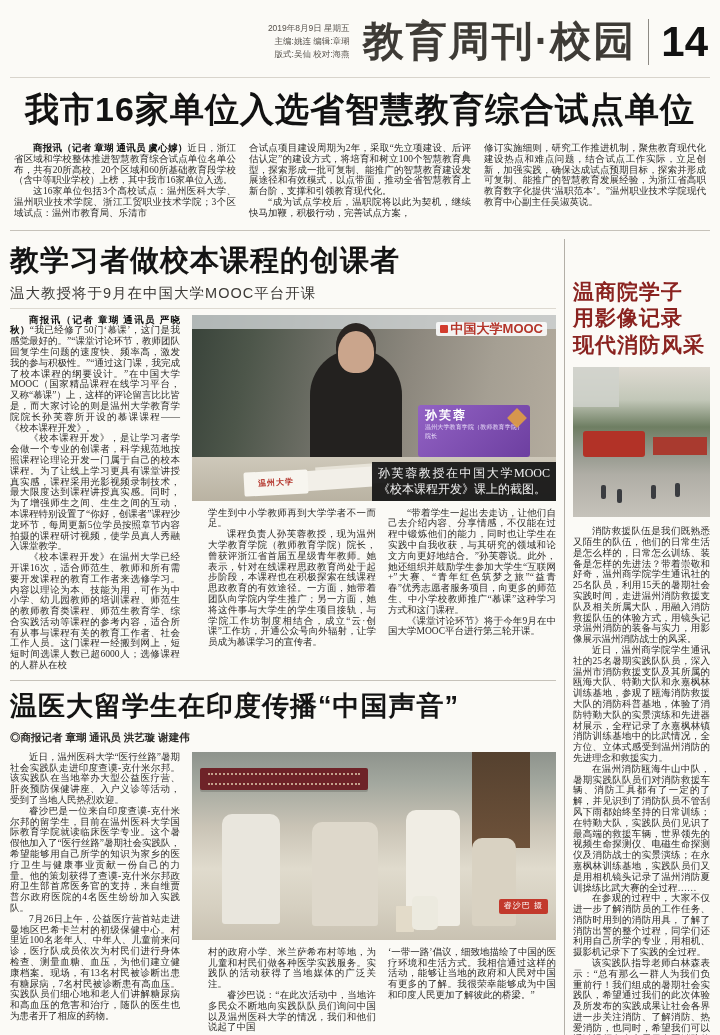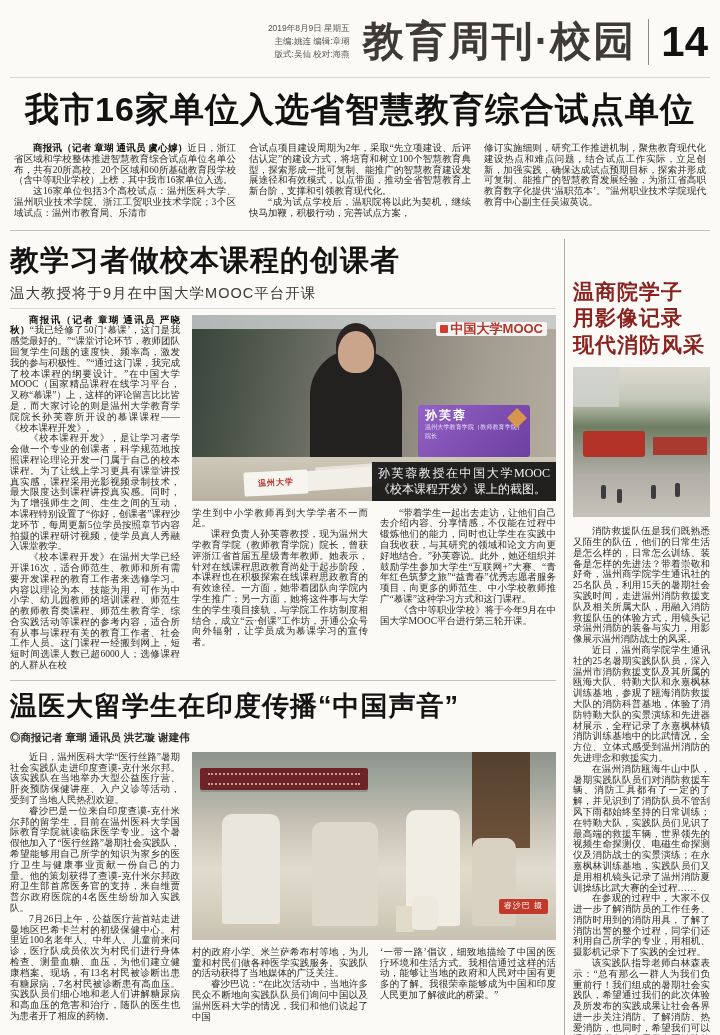--- a/index.html
+++ b/index.html
@@ -58,21 +58,21 @@
 
   
   .main { display: flex; align-items: stretch; padding-top: 8px; }
   .left { width: 546px; }
   .vdiv { width: 1px; background: #b3afa7; margin: 0 8px; }
   .sidebar { flex: 1; padding-top: 40px; }
 
   .a-body { display: flex; gap: 12px; }
   .a-c1 { width: 170px; flex: none; }
   .a-right { flex: 1; min-width: 0; }
-  .cols2 { display: flex; gap: 12px; margin-top: 7px; }
+  .cols2 { display: flex; gap: 12px; margin-top: 7px; margin-left: 16px; }
   .cols2 .col { flex: 1; }
 
   
   .photo { position: relative; width: 100%; overflow: hidden; }
 
   .photo-mooc {
     height: 186px;
     background: linear-gradient(100deg, #39433a 0%, #4d564a 16%, #6e6f66 36%, #8d887e 58%, #a59f93 78%, #b5ad9f 100%);
   }
   .pm-band { position: absolute; top: 0; left: 0; right: 0; height: 14px; background: #cfd4d6; opacity: .8; }
@@ -223,21 +223,21 @@
             <div class="cols2">
               <div class="col">
                 <p class="cont">学生到中小学教师再到大学学者不一而足。</p>
                 <div>
                     <p>课程负责人孙芙蓉教授，现为温州大学教育学院（教师教育学院）院长，曾获评浙江省首届五星级青年教师。她表示，针对在线课程思政教育尚处于起步阶段，本课程也在积极探索在线课程思政教育的有效途径。一方面，她带着团队向学院内学生推广；另一方面，她将这件事与大学生的学生项目接轨，与学院工作坊制度相结合，成立“云·创课”工作坊，开通公众号向外辐射，让学员成为慕课学习的宣传者。</p>
                   </div>
               </div>
               <div class="col">
                 <div>
                     <p>“带着学生一起出去走访，让他们自己去介绍内容、分享情感，不仅能在过程中锻炼他们的能力，同时也让学生在实践中自我收获，与其研究的领域和论文方向更好地结合。”孙芙蓉说。此外，她还组织并鼓励学生参加大学生“互联网+”大赛、“青年红色筑梦之旅”“益青春”优秀志愿者服务项目，向更多的师范生、中小学校教师推广“慕课”这种学习方式和这门课程。</p>
-                    <p>《含中等职业学校》将于今年9月在中国大学MOOC平台进行第三轮开课。</p>
+                    <p>《课堂讨论环节》将于今年9月在中国大学MOOC平台进行第三轮开课。</p>
                   </div>
               </div>
             </div>
           </div>
         </div>
       </div>
 
       <hr class="hrule" style="margin:9px 0 0;">
 
       <div>

